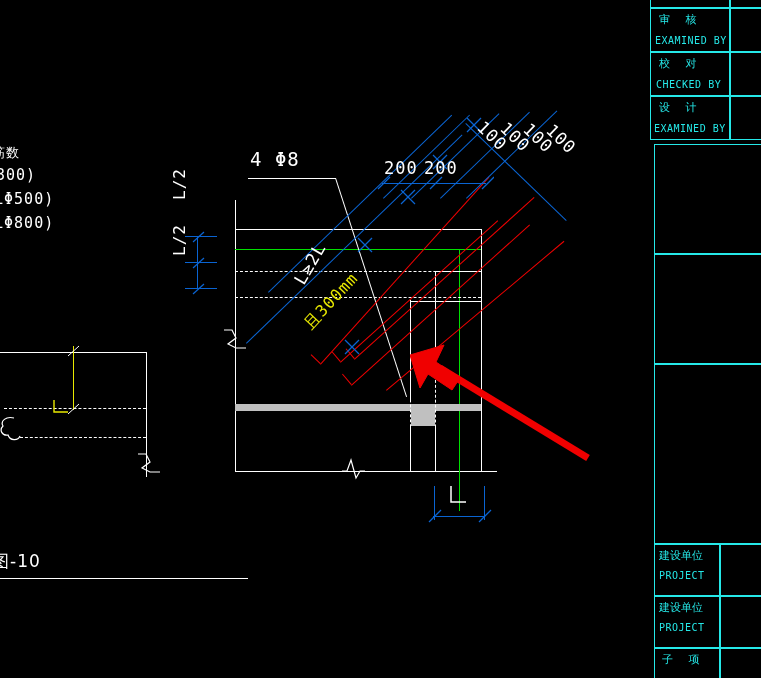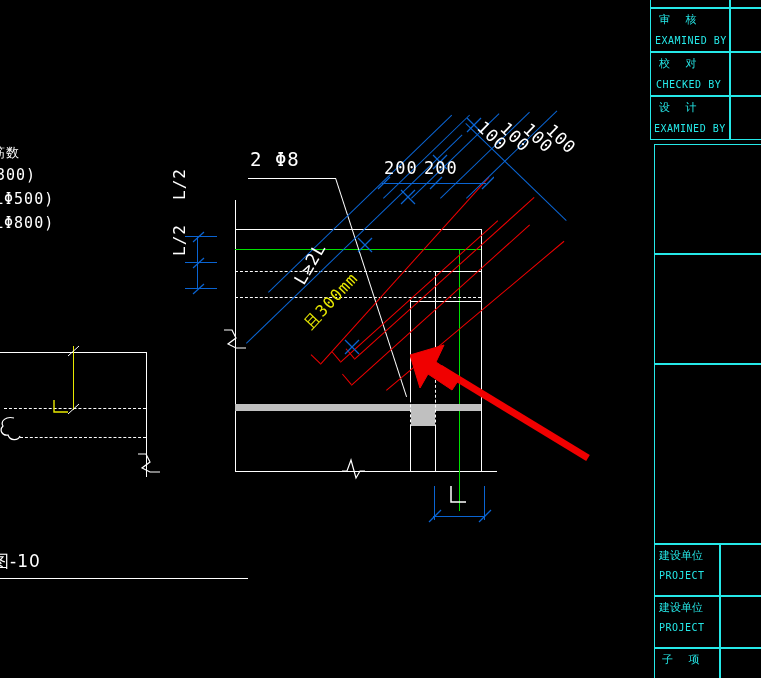--- a/index.html
+++ b/index.html
@@ -123,21 +123,21 @@
     </div>
     <div class="abs" style="left:340px;top:458px;width:26px;height:22px;">
       <svg width="26" height="22" viewBox="0 0 26 22">
         <polyline points="2,13 7,13 11,2 16,20 20,13 25,13" fill="none" stroke="#fff" stroke-width="1.2"></polyline>
       </svg>
     </div>
 
     <div class="hline" style="left:248px;top:178px;width:88px;"></div>
     <div class="diag white" style="left:336px;top:178px;width:230px;
                 transform:rotate(72deg);"></div>
-    <div class="txt cad" style="left:250px;top:148px;font-size:19px;">2 Φ8</div>
+    <div class="txt cad" style="left:250px;top:148px;font-size:19px;">4 Φ8</div>
 
     <div class="diag red" style="left:351px;top:385px;width:240px;transform:rotate(-42deg);"></div>
     <div class="diag red" style="left:351px;top:385px;width:14px;transform:rotate(-130deg);"></div>
 
     <div class="diag red" style="left:340px;top:362px;width:212px;transform:rotate(-42deg);"></div>
     <div class="diag red" style="left:340px;top:362px;width:13px;transform:rotate(-130deg);"></div>
 
     <div class="diag red" style="left:354px;top:359px;width:242px;transform:rotate(-42deg);"></div>
     <div class="diag red" style="left:354px;top:359px;width:13px;transform:rotate(-130deg);"></div>
 

